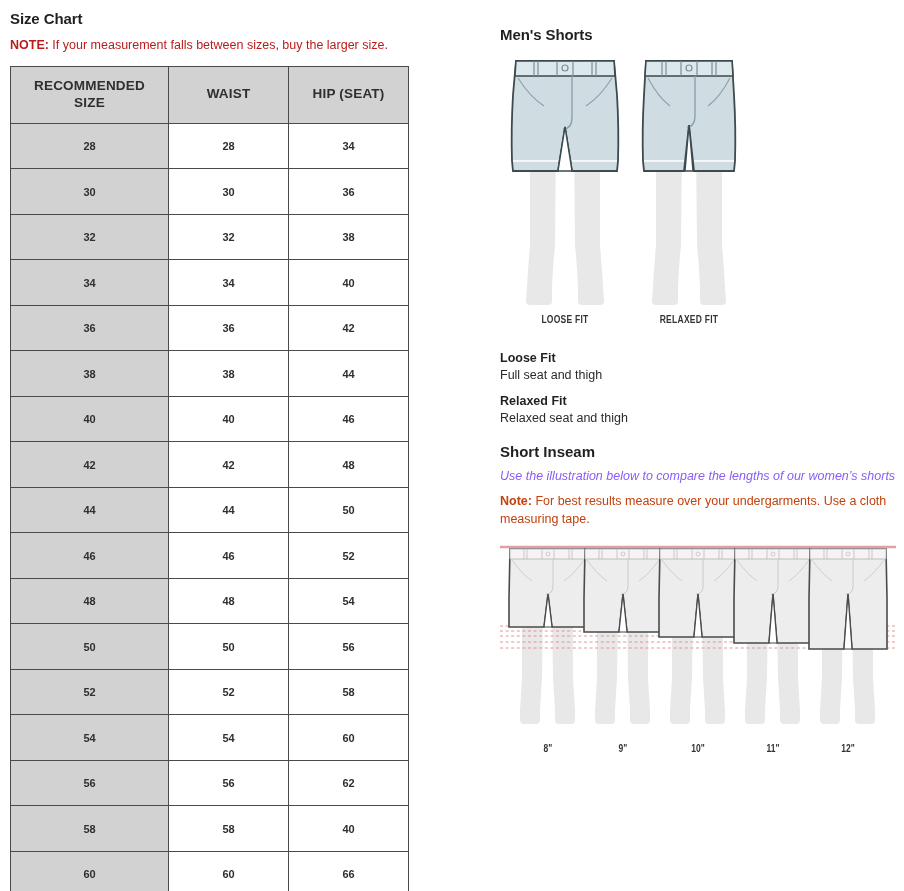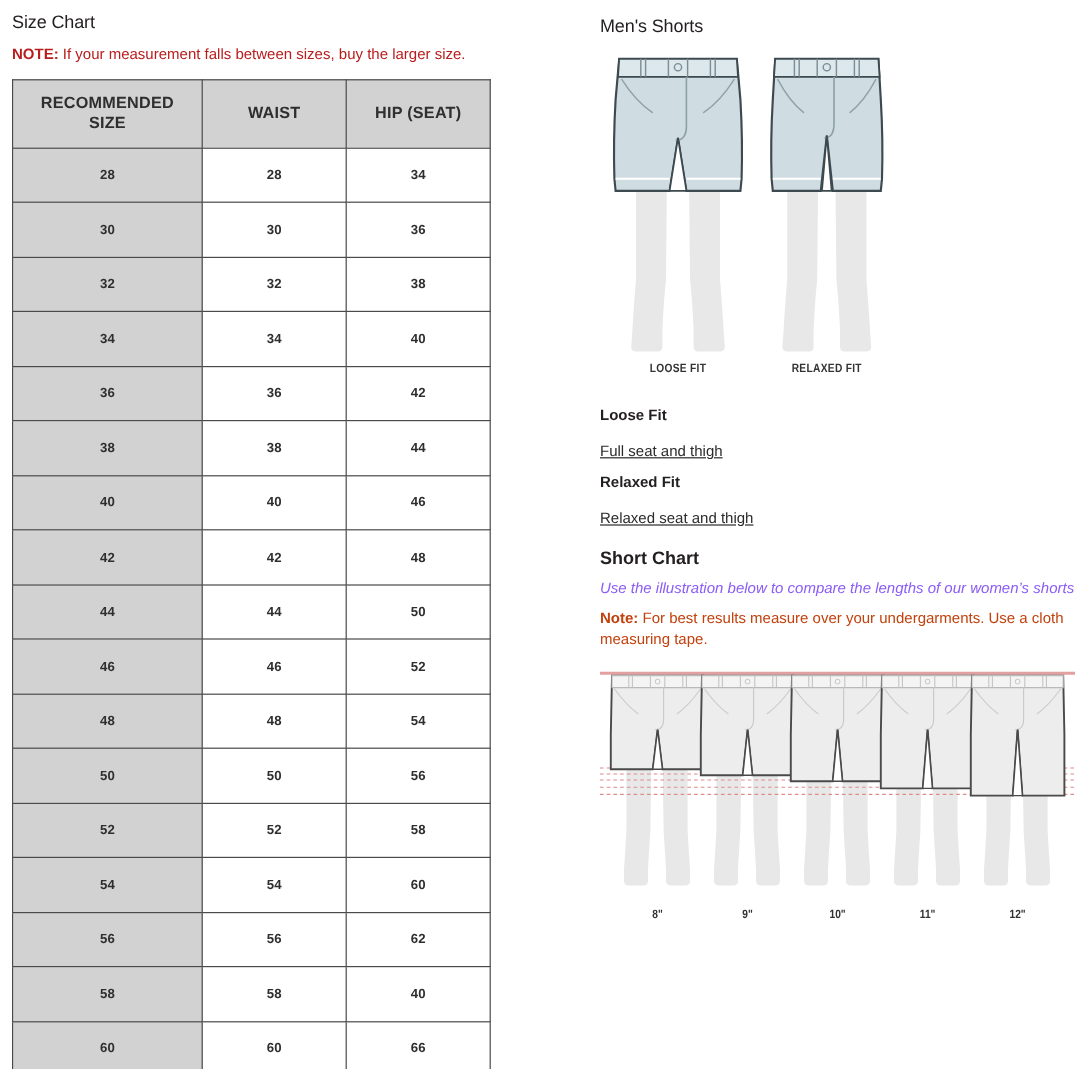--- a/index.html
+++ b/index.html
@@ -19,28 +19,28 @@
   
   .left-col {
     position: absolute;
     left: 10px;
     top: 0;
     width: 400px;
   }
   .right-col {
     position: absolute;
     left: 500px;
-    top: 4px;
+    top: 16px;
     width: 396px;
   }
 
   
   .page-title {
     font-size: 15px;
-    font-weight: normal;
+    font-weight: bold;
     color: #231f20;
     margin: 10px 0 0 0;
     letter-spacing: -0.1px;
   }
   .note-line {
     font-size: 12.5px;
     color: #b91c1c;
     margin-top: 10px;
     line-height: 1.35;
   }
@@ -116,22 +116,21 @@
   .fit-desc { margin-top: 2px; }
   .fit-desc .fd-title {
     font-size: 12.5px;
     font-weight: bold;
     color: #231f20;
     margin-top: 12px;
   }
   .fit-desc .fd-body {
     font-size: 12.5px;
     color: #2b2b2b;
-    margin-top: 16px;
-    text-decoration: underline;
+    margin-top: 3px;
   }
 
   .inseam-intro {
     font-size: 12.5px;
     font-style: italic;
     margin-top: 9px;
     color: #8b5cf6;
   }
   .inseam-note {
     font-size: 12.5px;
@@ -351,21 +350,21 @@
     </div>
   </div>
 
   <div class="fit-desc">
     <div class="fd-title">Loose Fit</div>
     <div class="fd-body">Full seat and thigh</div>
     <div class="fd-title">Relaxed Fit</div>
     <div class="fd-body">Relaxed seat and thigh</div>
   </div>
 
-  <div class="section-title" style="margin-top:18px">Short Chart</div>
+  <div class="section-title" style="margin-top:18px">Short Inseam</div>
 
   <div class="inseam-intro">Use the illustration below to compare the lengths of our women’s shorts</div>
 
   <div class="inseam-note">
     <b>Note:</b><span> For best results measure over your undergarments. Use a cloth measuring tape.</span>
   </div>
 
   <div class="inseam-figures">
     <svg width="396" height="205" viewBox="0 0 396 205">
 

